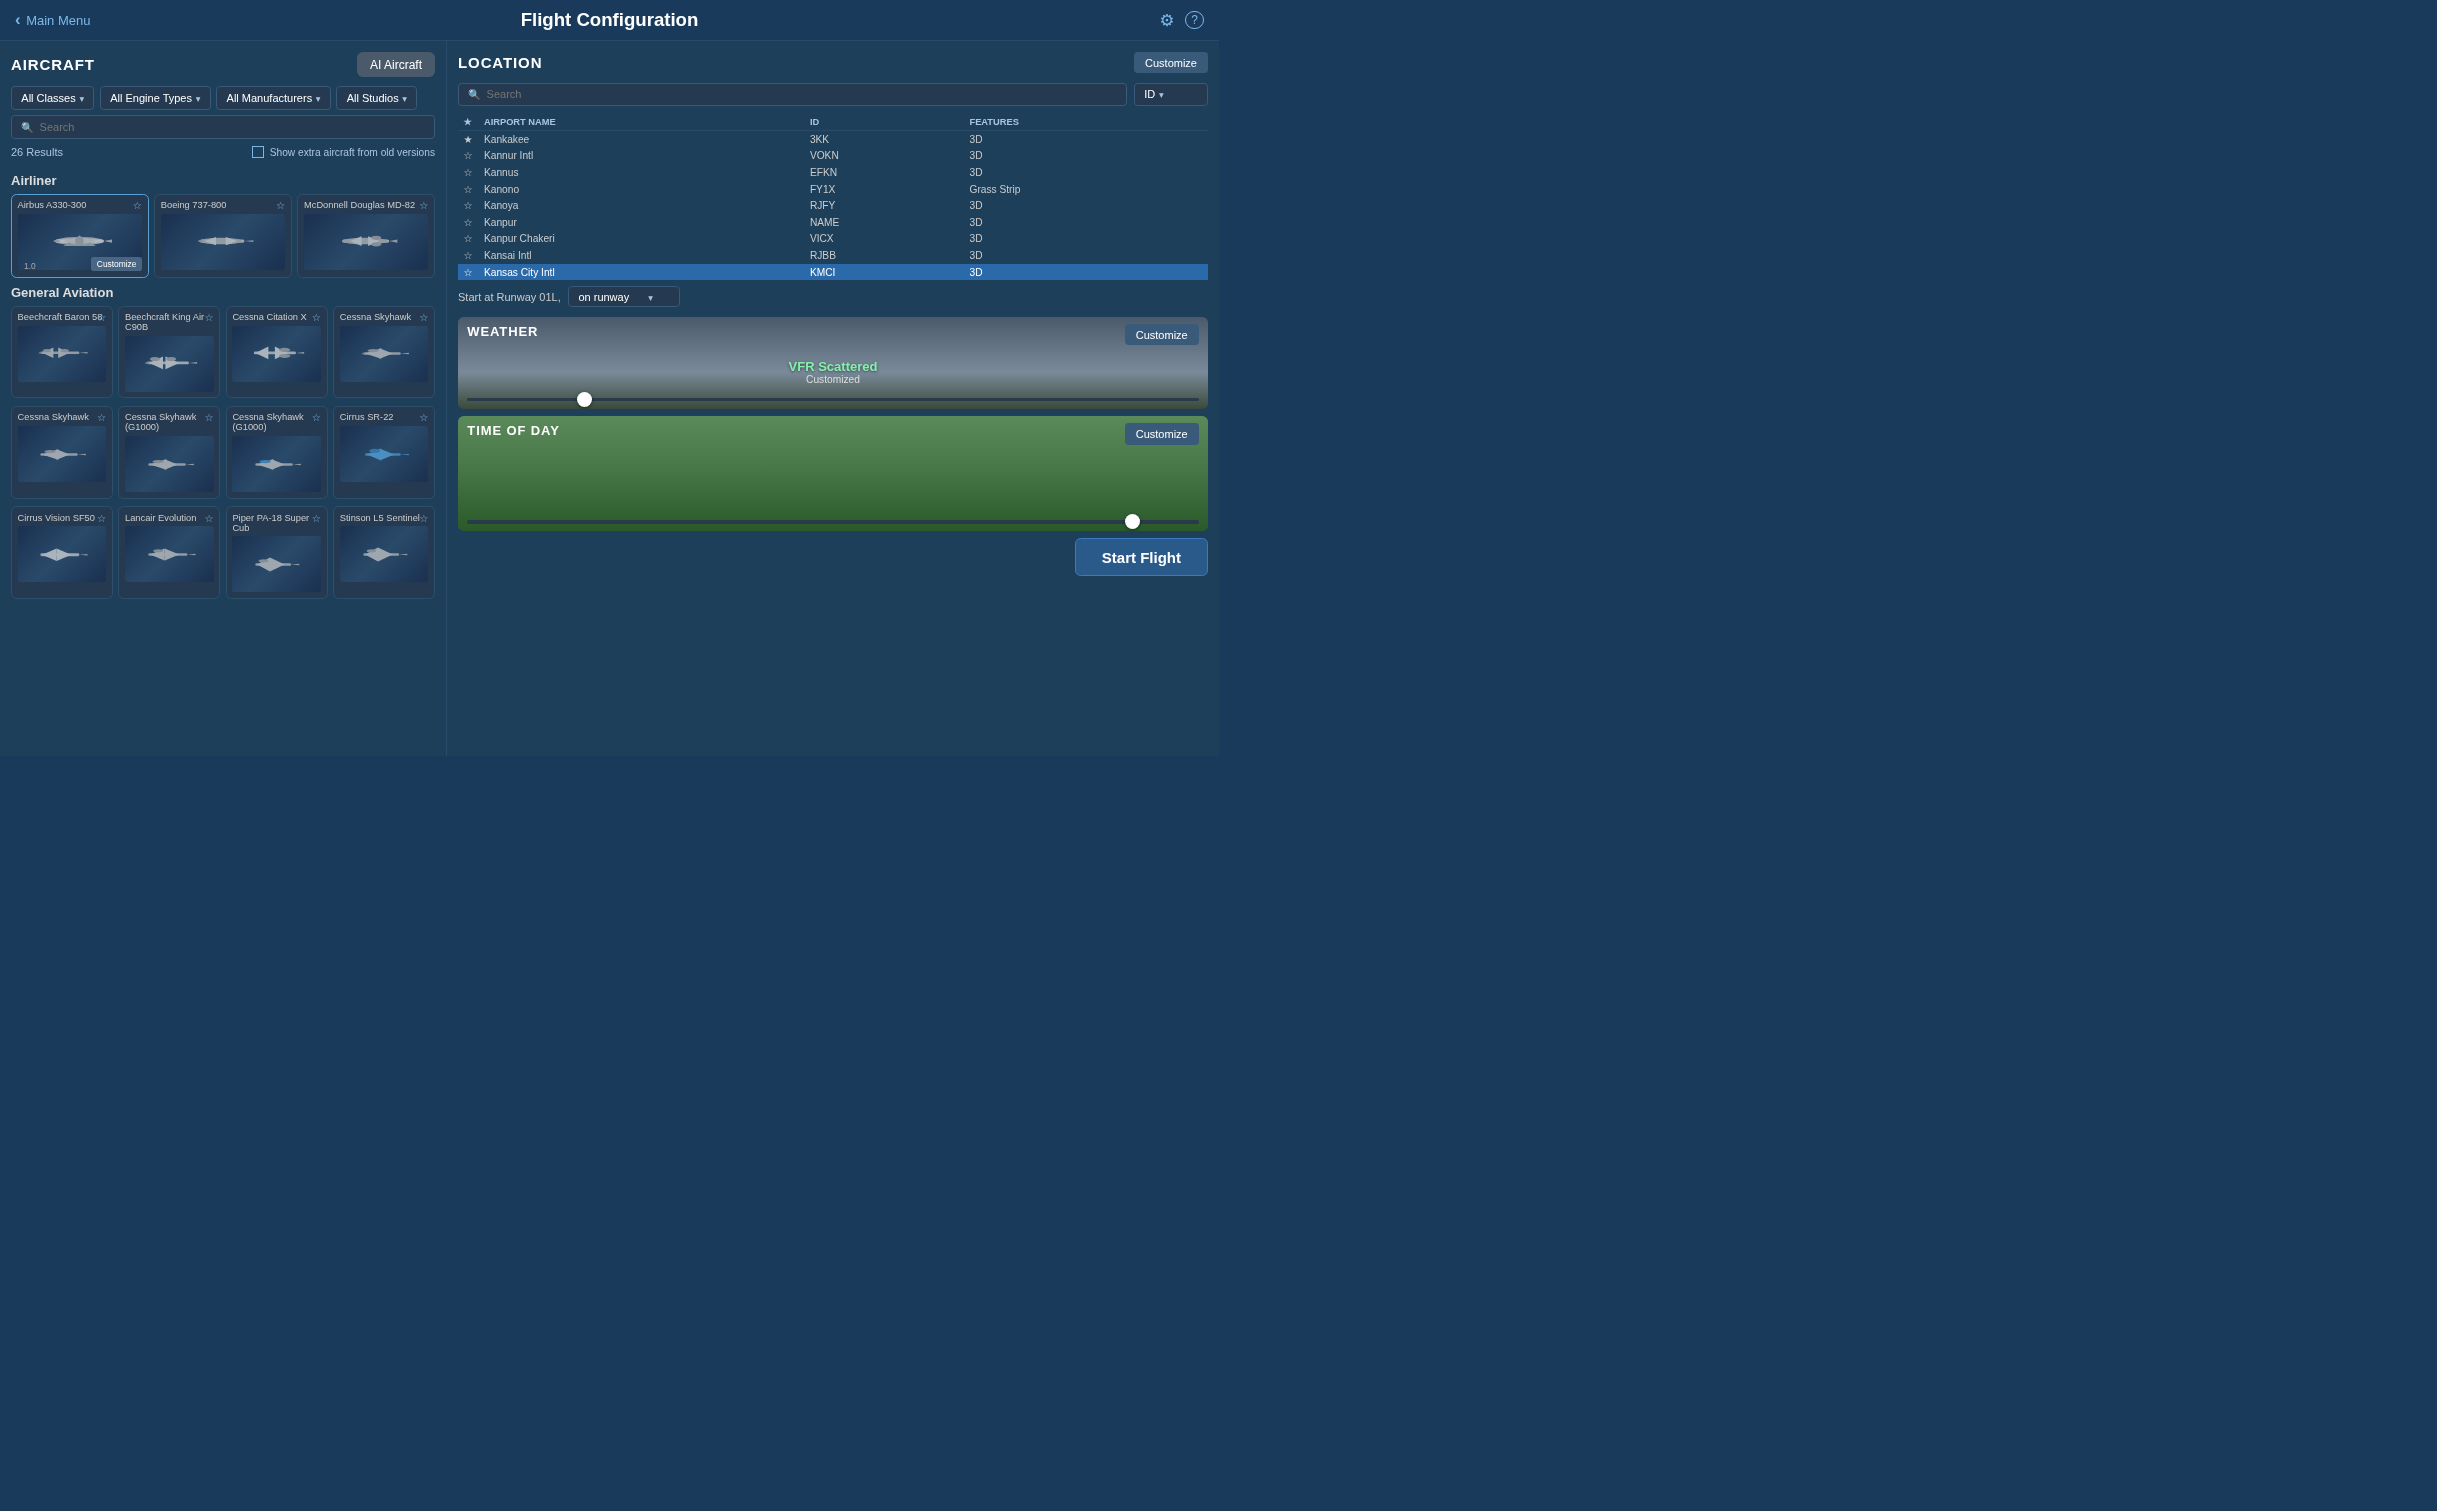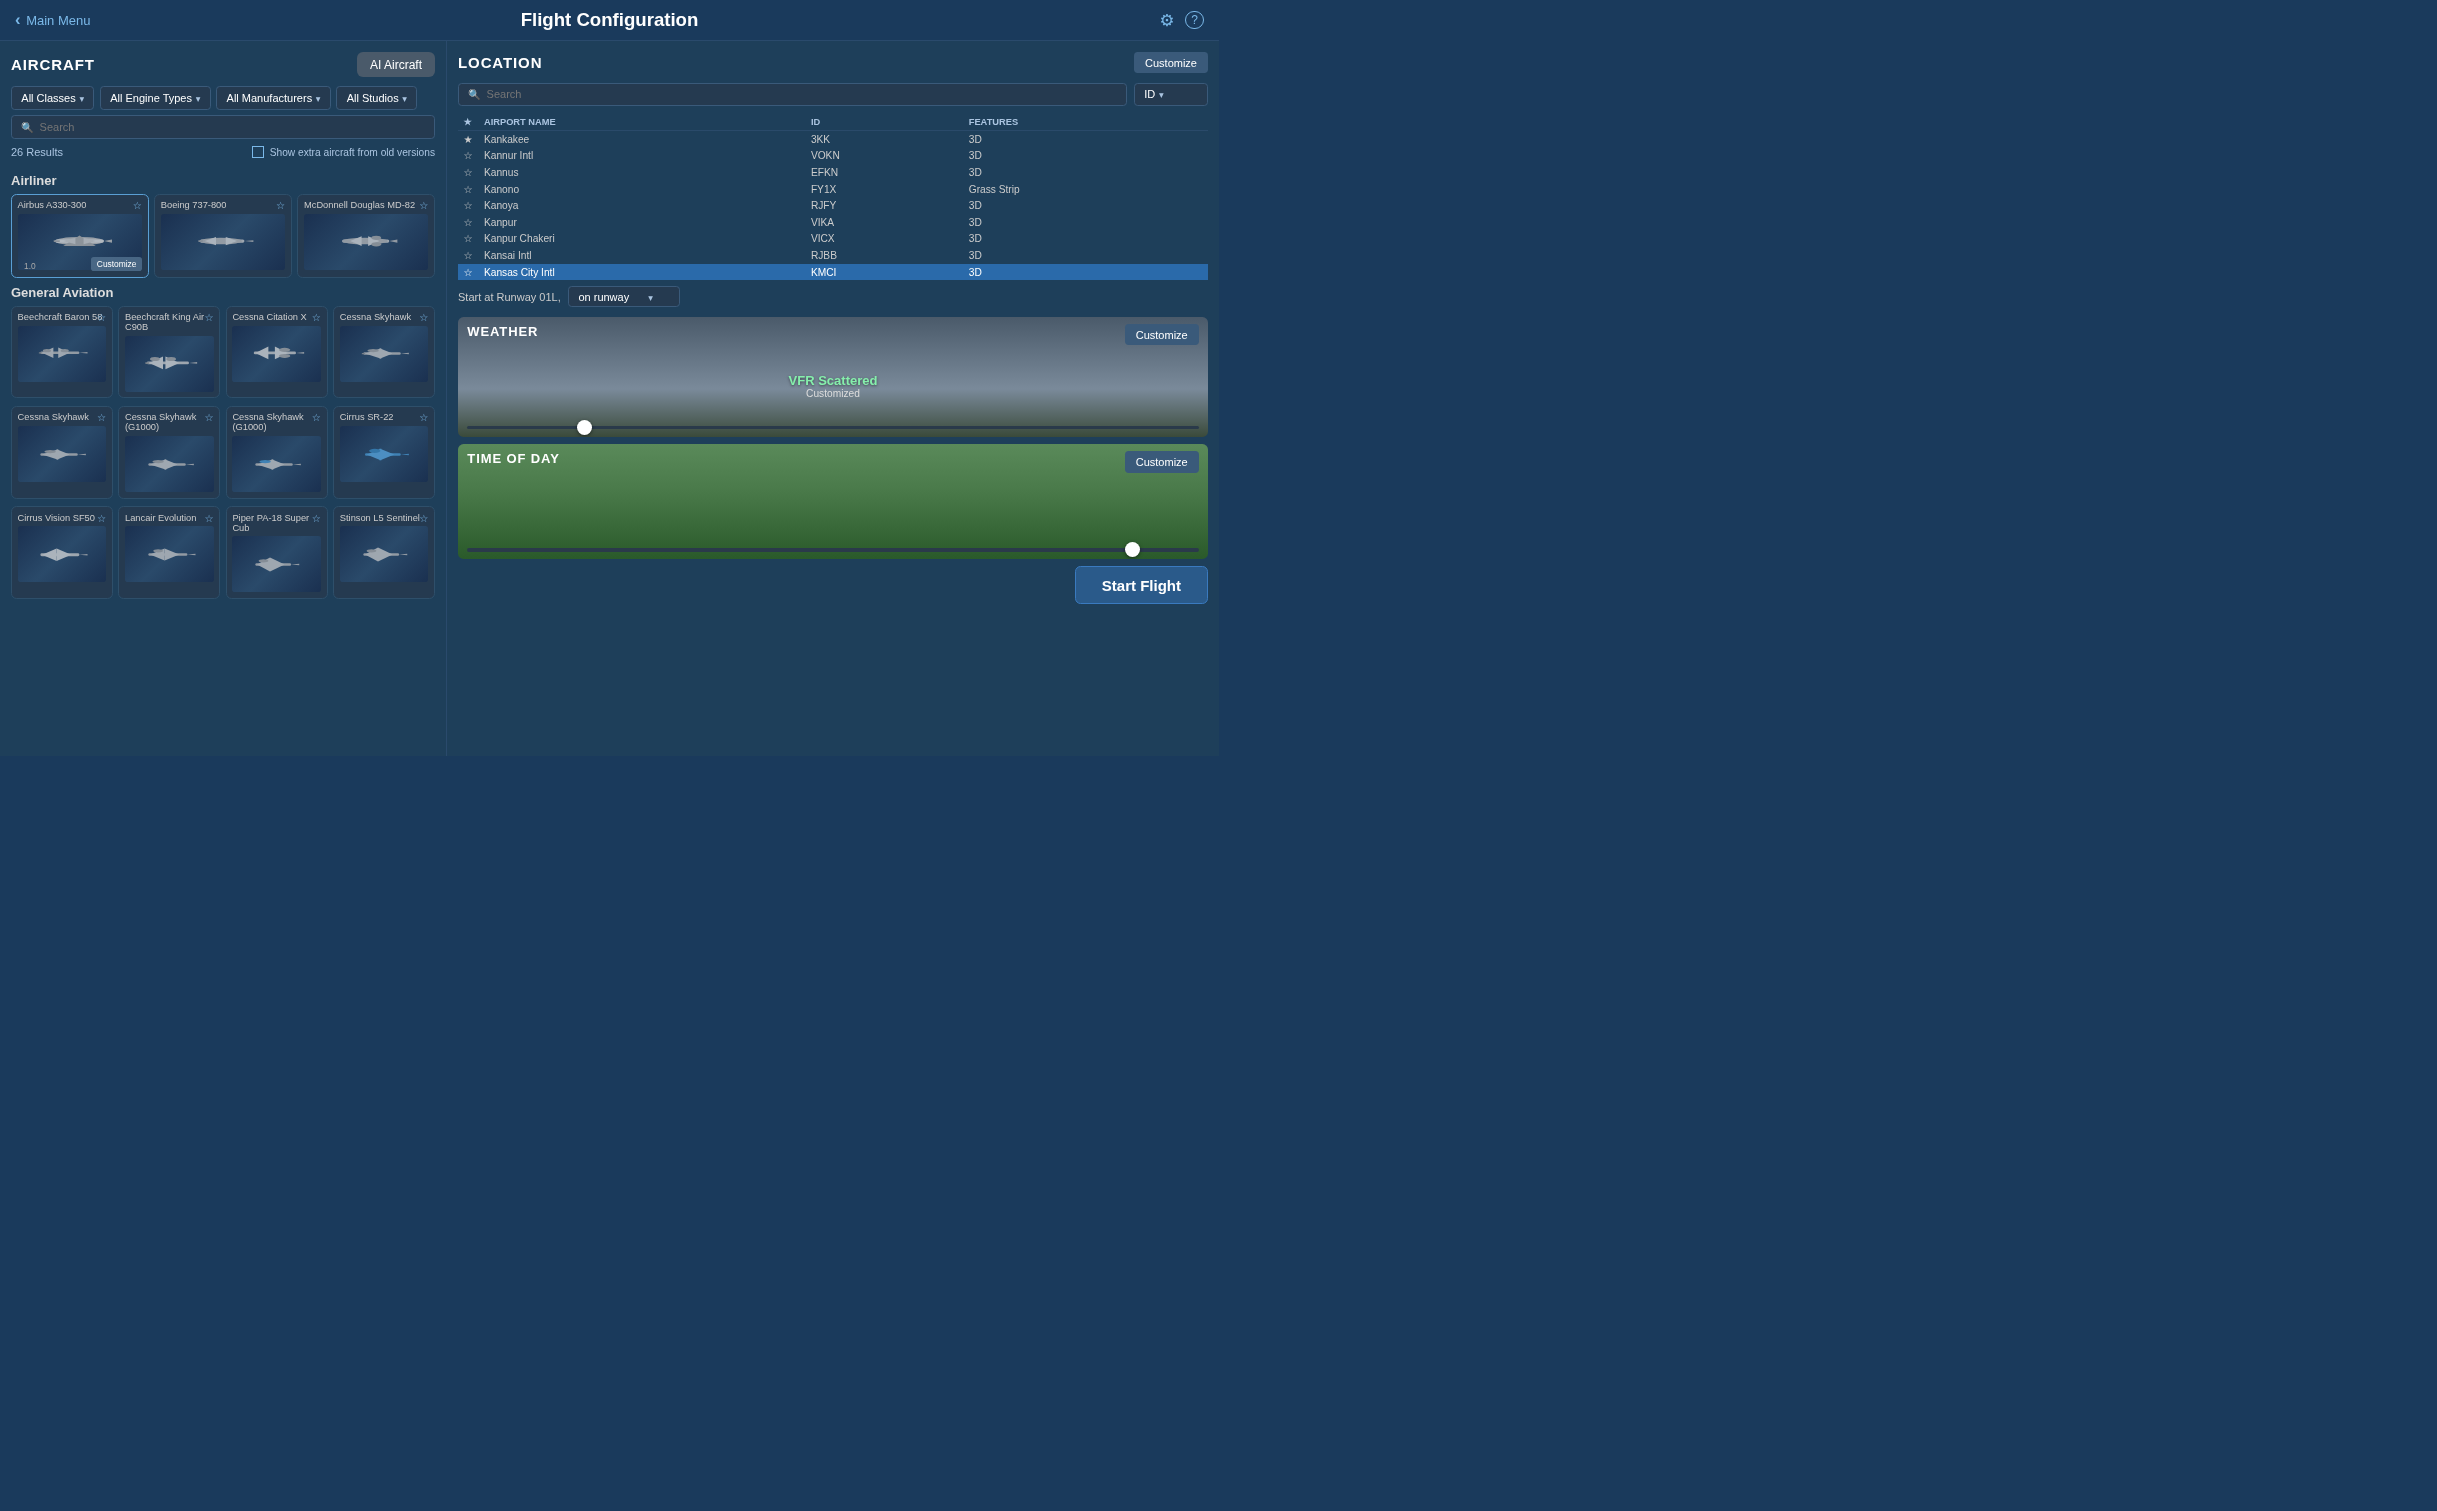--- a/index.html
+++ b/index.html
@@ -348,21 +348,21 @@
       cursor: pointer;
       min-width: 112px;
     }
 
     
     .weather-panel {
       border-radius: 5.6px;
       overflow: hidden;
       margin-bottom: 7.4px;
       position: relative;
-      height: 120px;
+      height: 92px;
     }
     .weather-bg {
       width: 100%;
       height: 100%;
       background: linear-gradient(to bottom, #4a5a6a 0%, #6a7a8a 40%, #7a8a9a 60%, #3a4a3a 100%);
       position: absolute;
       top: 0; left: 0;
     }
     .weather-overlay {
       position: absolute;
@@ -912,21 +912,21 @@
     </tr>
             <tr>
       <td class="star-col star-empty">☆</td>
       <td>Kanoya</td>
       <td>RJFY</td>
       <td>3D</td>
     </tr>
             <tr>
       <td class="star-col star-empty">☆</td>
       <td>Kanpur</td>
-      <td>VIKA</td>
+      <td>NAME</td>
       <td>3D</td>
     </tr>
             <tr>
       <td class="star-col star-empty">☆</td>
       <td>Kanpur Chakeri</td>
       <td>VICX</td>
       <td>3D</td>
     </tr>
             <tr>
       <td class="star-col star-empty">☆</td>

